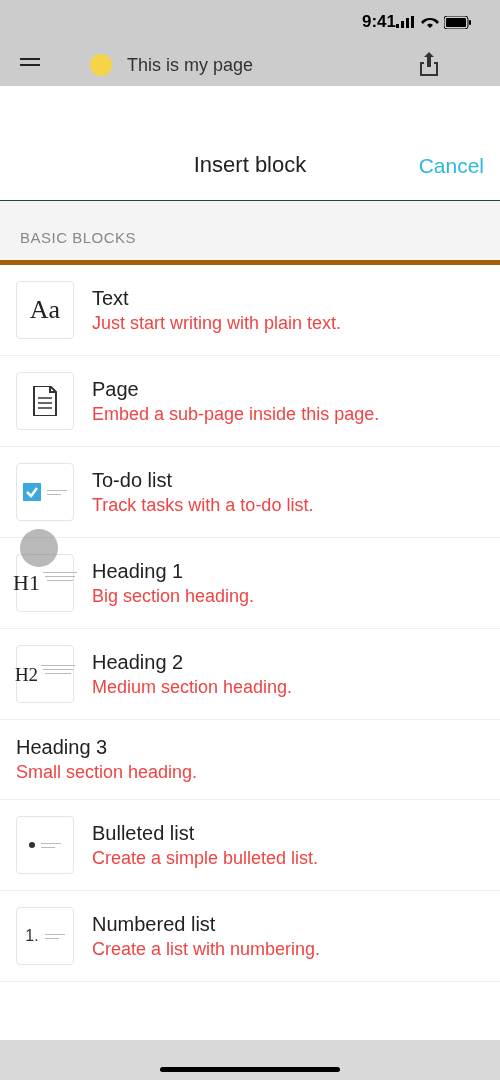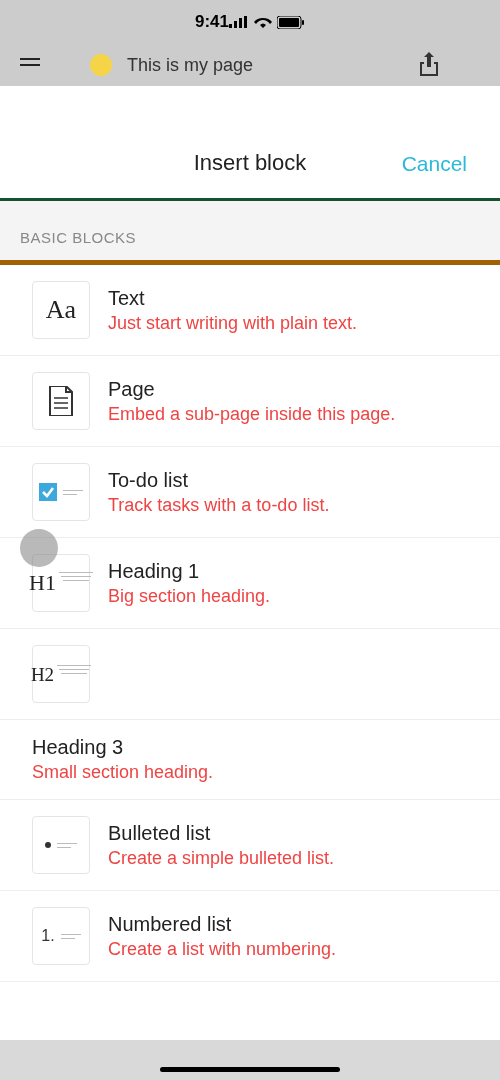--- a/index.html
+++ b/index.html
@@ -7,21 +7,21 @@
       width: 500px;
       height: 1080px;
       font-family: -apple-system, BlinkMacSystemFont, "Segoe UI", Helvetica, Arial, sans-serif;
       background: #fff;
       position: relative;
       overflow: hidden;
     }
     .status-bar {
       height: 44px;
       display: flex;
-      justify-content: center;
+      justify-content: flex-end;
       align-items: center;
       padding: 0 28px;
       background: #ccc;
     }
     .status-time {
       font-weight: 600;
       font-size: 17px;
     }
     .status-icons {
       display: flex;
@@ -79,51 +79,51 @@
       display: flex;
       flex-direction: column;
     }
     .modal-header {
       position: relative;
       height: 115px;
       display: flex;
       align-items: flex-end;
       justify-content: center;
       padding-bottom: 22px;
-      border-bottom: 3px solid #14532d;
+      border-bottom: 1px solid #14532d;
     }
     .modal-title {
       font-size: 22px;
       font-weight: 500;
       color: #222;
     }
     .cancel-btn {
       position: absolute;
-      right: 33px;
+      right: 16px;
       bottom: 22px;
       font-size: 21px;
       color: #2bb9d9;
       font-weight: 400;
     }
     .section-header {
       background: #f4f4f4;
       padding: 28px 20px 14px 20px;
       font-size: 15px;
       color: #888;
       letter-spacing: 0.5px;
       border-bottom: 5px solid #a16207;
     }
     .block-list {
       flex: 1;
       overflow: hidden;
     }
     .block-item {
       display: flex;
       align-items: center;
-      padding: 16px 32px;
+      padding: 16px 16px;
       border-bottom: 1px solid #eee;
       gap: 18px;
       position: relative;
     }
     .block-icon {
       width: 58px;
       height: 58px;
       border: 1px solid #e5e5e5;
       border-radius: 4px;
       display: flex;
@@ -327,20 +327,24 @@
       <div class="block-icon">
         <div class="icon-h">
             <span class="icon-h-label" style="font-size:19px">H2</span>
             <div class="icon-lines">
               <div class="icon-line" style="width:34px"></div>
               <div class="icon-line" style="width:30px"></div>
               <div class="icon-line" style="width:26px"></div>
             </div>
           </div>
       </div>
+      <div class="block-info">
+        <div class="block-title">Heading 2</div>
+        <div class="block-desc">Medium section heading.</div>
+      </div>
     </div>
 
     <div class="block-item">
       <div class="block-info">
         <div class="block-title">Heading 3</div>
         <div class="block-desc">Small section heading.</div>
       </div>
     </div>
 
     <div class="block-item">

